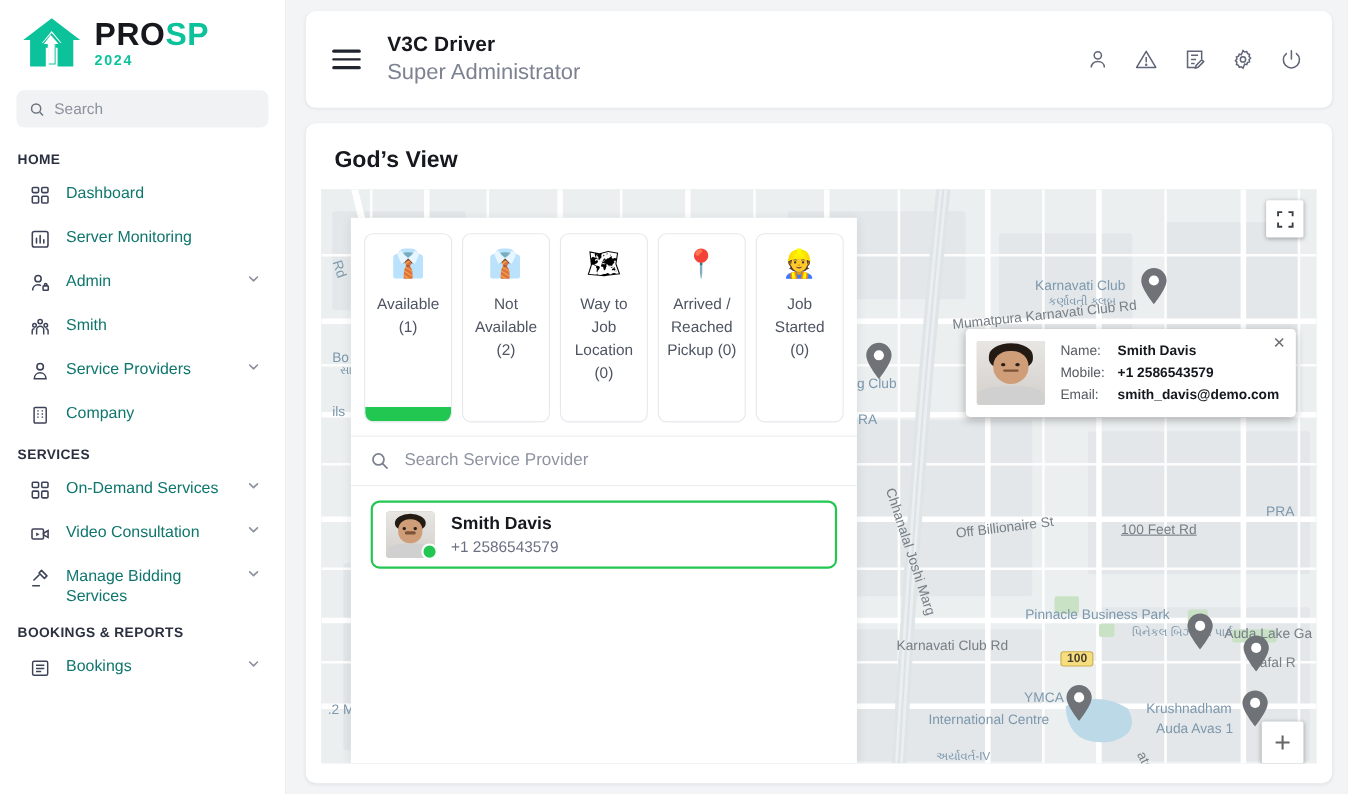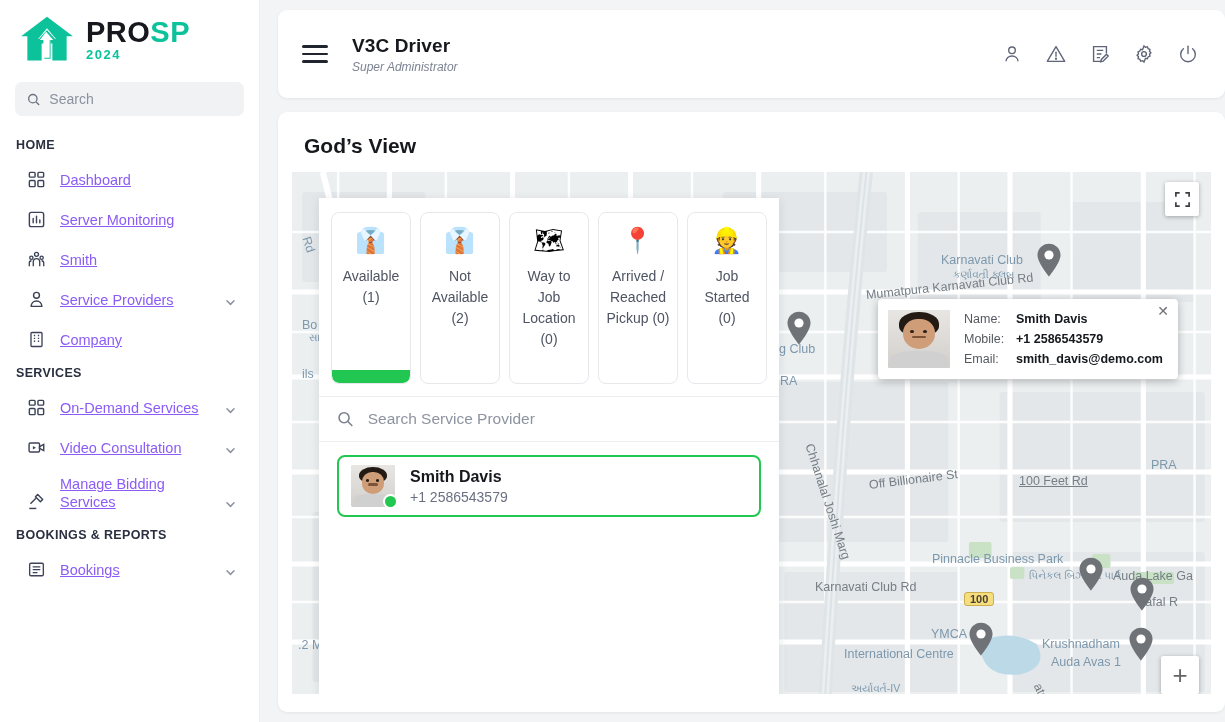--- a/index.html
+++ b/index.html
@@ -37,40 +37,40 @@
     font-family: "Liberation Sans", sans-serif; font-size: 14px; color: #5b6170;
     width: 100%;
   }
   .search-wrap input::placeholder { color: #8b919f; }
 
   .nav-section {
     font-size: 12.5px; font-weight: 700; color: #2b3040;
     letter-spacing: .35px; padding: 8px 16px 6px 16px; text-transform: uppercase;
   }
   .nav-item {
-    display: flex; align-items: flex-end; gap: 14px;
-    padding: 9px 16px 9px 26px; color: #8b5cf6; font-size: 14.5px;
-    cursor: pointer; position: relative; min-height: 40px; text-decoration: underline;
+    display: flex; align-items: flex-start; gap: 14px;
+    padding: 9px 16px 9px 26px; color: #0f766e; font-size: 14.5px;
+    cursor: pointer; position: relative; min-height: 40px;
   }
   .nav-ico { width: 20px; height: 20px; flex: none; display: flex; align-items: center; justify-content: center; color: #3c4257; }
   .nav-label { flex: 1; line-height: 1.25; }
   .nav-chev { width: 13px; height: 13px; flex: none; color: #8b919f; margin-right: 6px; }
 
   
-  .main { flex: 1; height: 722px; padding: 10px 0 0 18px; overflow: hidden; }
+  .main { flex: 1; height: 722px; padding: 10px 14px 0 18px; overflow: hidden; }
   .topbar {
     background: #fff; border-radius: 9px; height: 88px;
     display: flex; align-items: center; padding: 0 26px 0 24px;
     box-shadow: 0 1px 3px rgba(20,25,40,.07);
   }
   .burger { width: 26px; height: 18px; display: flex; flex-direction: column; justify-content: center; gap: 5px; cursor: pointer; }
   .burger i { display: block; height: 2.4px; background: #20242e; border-radius: 2px; }
   .topbar-titles { margin-left: 24px; }
   .topbar-title { font-size: 19px; font-weight: 700; color: #16181d; letter-spacing: .1px; }
-  .topbar-sub { font-size: 12px; color: #7c8292; margin-top: 3px; font-style: italic; }
+  .topbar-sub { font-size: 20px; color: #7c8292; margin-top: 3px; }
   .topbar-icons { margin-left: auto; display: flex; align-items: center; gap: 22px; color: #5f6577; }
   .topbar-icons > span { cursor: pointer; display: flex; }
 
   .card {
     background: #fff; border-radius: 9px; margin-top: 14px;
     box-shadow: 0 1px 3px rgba(20,25,40,.07);
     height: 600px; overflow: hidden;
   }
   .card-title { font-size: 21px; font-weight: 700; color: #16181d; padding: 22px 0 14px 26px; }
 
@@ -209,20 +209,34 @@
           <span class="nav-label">Dashboard</span>
         </div>
         <div class="nav-item">
           <span class="nav-ico">
             <svg width="19" height="19" viewBox="0 0 20 20" fill="none" stroke="#3c4257" stroke-width="1.5">
               <rect x="2.5" y="2.5" width="15" height="15" rx="2"></rect>
               <path d="M6.5 13.5V9M10 13.5V6.5M13.5 13.5v-3" stroke-linecap="round"></path>
             </svg>
           </span>
           <span class="nav-label">Server Monitoring</span>
+        </div>
+        <div class="nav-item">
+          <span class="nav-ico">
+            <svg width="19" height="19" viewBox="0 0 20 20" fill="none" stroke="#3c4257" stroke-width="1.5">
+              <circle cx="8" cy="5.6" r="3"></circle>
+              <path d="M2.8 17c0-3.4 2.3-5.6 5.2-5.6 1 0 2 .3 2.8.8"></path>
+              <rect x="12.8" y="12.5" width="5" height="4.2" rx=".8"></rect>
+              <path d="M14.2 12.5v-1.2a1.1 1.1 0 0 1 2.2 0v1.2"></path>
+            </svg>
+          </span>
+          <span class="nav-label">Admin</span>
+          <span class="nav-chev"><svg width="13" height="13" viewBox="0 0 14 14" fill="none" stroke="#8b919f" stroke-width="1.6" stroke-linecap="round" stroke-linejoin="round">
+              <path d="M3.2 5.2L7 9l3.8-3.8"></path>
+            </svg></span>
         </div>
         <div class="nav-item">
           <span class="nav-ico">
             <svg width="19" height="19" viewBox="0 0 20 20" fill="none" stroke="#3c4257" stroke-width="1.4">
               <circle cx="10" cy="4.6" r="2.1"></circle>
               <circle cx="4.6" cy="8.2" r="1.7"></circle>
               <circle cx="15.4" cy="8.2" r="1.7"></circle>
               <path d="M6.6 17v-4.6a3.4 3.4 0 0 1 6.8 0V17"></path>
               <path d="M2.4 17v-3.3a2.4 2.4 0 0 1 2.3-2.4"></path>
               <path d="M17.6 17v-3.3a2.4 2.4 0 0 0-2.3-2.4"></path>

